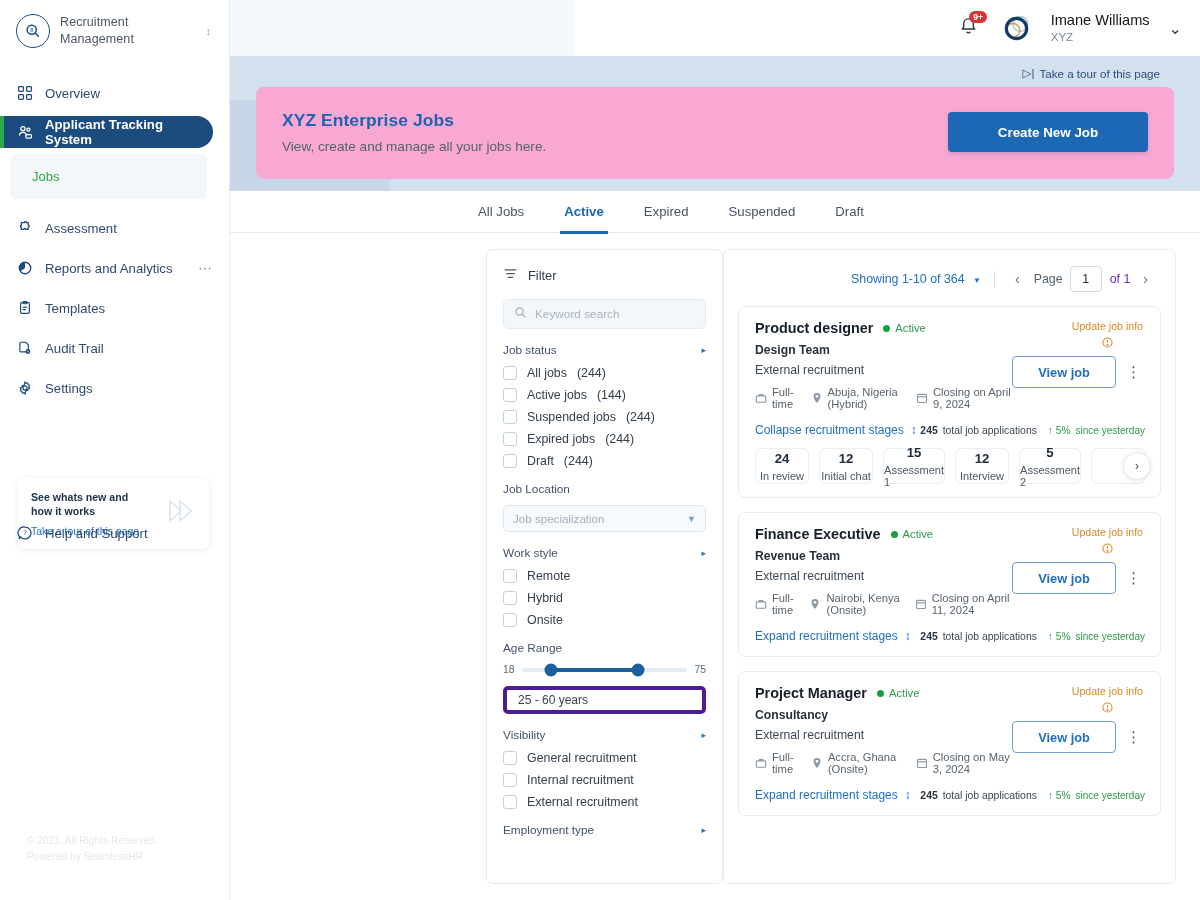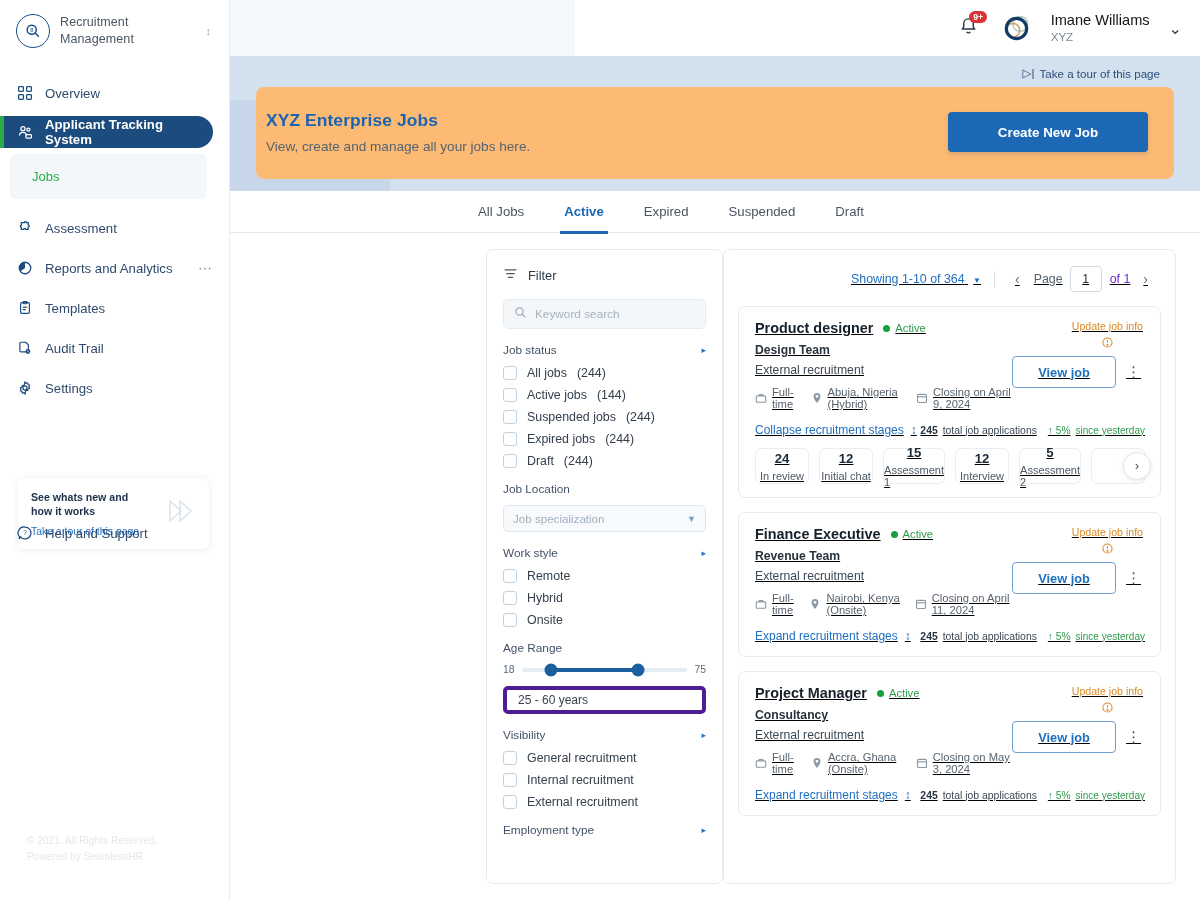--- a/index.html
+++ b/index.html
@@ -92,22 +92,22 @@
 
   .hero { background: #d3e0ee; padding: 0 0 12px 0; position: relative; overflow: hidden; }
   .hero-deco {
     position: absolute; left: 0; top: 44px; width: 160px; height: 148px;
     background: #c7d7e9; border-radius: 0 12px 12px 0;
   }
   .tour-row { text-align: right; padding: 7px 40px 6px 0; position: relative; z-index: 2; }
   .tour-link { font-size: 11.6px; color: #2c4f79; cursor: pointer; display:inline-flex; align-items:center; gap:5px;}
   .hero-card {
     position: relative; z-index: 2;
-    margin: 0 26px 0 26px; background: #fdba74; border-radius: 8px;
-    padding: 23px 26px 25px 10px; display: flex; align-items: center;
+    margin: 0 26px 0 26px; background: #f9a8d4; border-radius: 8px;
+    padding: 23px 26px 25px 26px; display: flex; align-items: center;
   }
   .hero-txt { flex: 1; }
   .hero-title { font-size: 17.4px; font-weight: bold; color: #1a63b0; letter-spacing: .1px; }
   .hero-sub { font-size: 13.6px; color: #55636f; margin-top: 8px; }
   .btn-create {
     background: #1c68b4; color: #fff; font-size: 13.4px; font-weight: bold;
     border: none; border-radius: 4px; width: 200px; height: 40px; cursor: pointer;
     box-shadow: 0 2px 4px rgba(20,60,110,.18);
   }
 
@@ -167,21 +167,21 @@
     position: absolute; top: 50%; width: 13px; height: 13px; border-radius: 50%;
     background: #1c5f9e; transform: translate(-50%,-50%); cursor: pointer;
   }
   .range-input {
     margin-top: 11px; border: 4px solid #4c1d95; border-radius: 5px; height: 28px;
     display: flex; align-items: center; padding: 0 11px; font-size: 12px; color: #38424f;
     background: #fff;
   }
 
   
-  .list { flex: 1; background: #fff; border: 1px solid #e6ecf2; border-radius: 7px; padding: 14px 14px 0 14px; height: 635px; overflow: hidden; text-decoration: underline;}
+  .list { flex: 1; background: #fff; border: 1px solid #e6ecf2; border-radius: 7px; padding: 14px 14px 0 14px; height: 635px; overflow: hidden;}
   .pager { display: flex; align-items: center; justify-content: flex-end; gap: 0; padding: 2px 6px 14px 0; }
   .showing { font-size: 12.4px; color: #1f6fc0; cursor: pointer; }
   .showing-caret { font-size: 8px; color: #1f6fc0; margin-left: 5px; }
   .pg-sep { width: 1px; height: 17px; background: #d9e2ea; margin: 0 13px; }
   .pg-arrow { color: #5c6a79; font-size: 14px; cursor: pointer; padding: 0 7px; }
   .pg-label { font-size: 12.4px; color: #55626f; margin: 0 7px; }
   .pg-input {
     width: 32px; height: 26px; border: 1px solid #cfdbe6; border-radius: 4px;
     display: flex; align-items: center; justify-content: center;
     font-size: 12.4px; color: #22303d; background: #fff; cursor: text;

